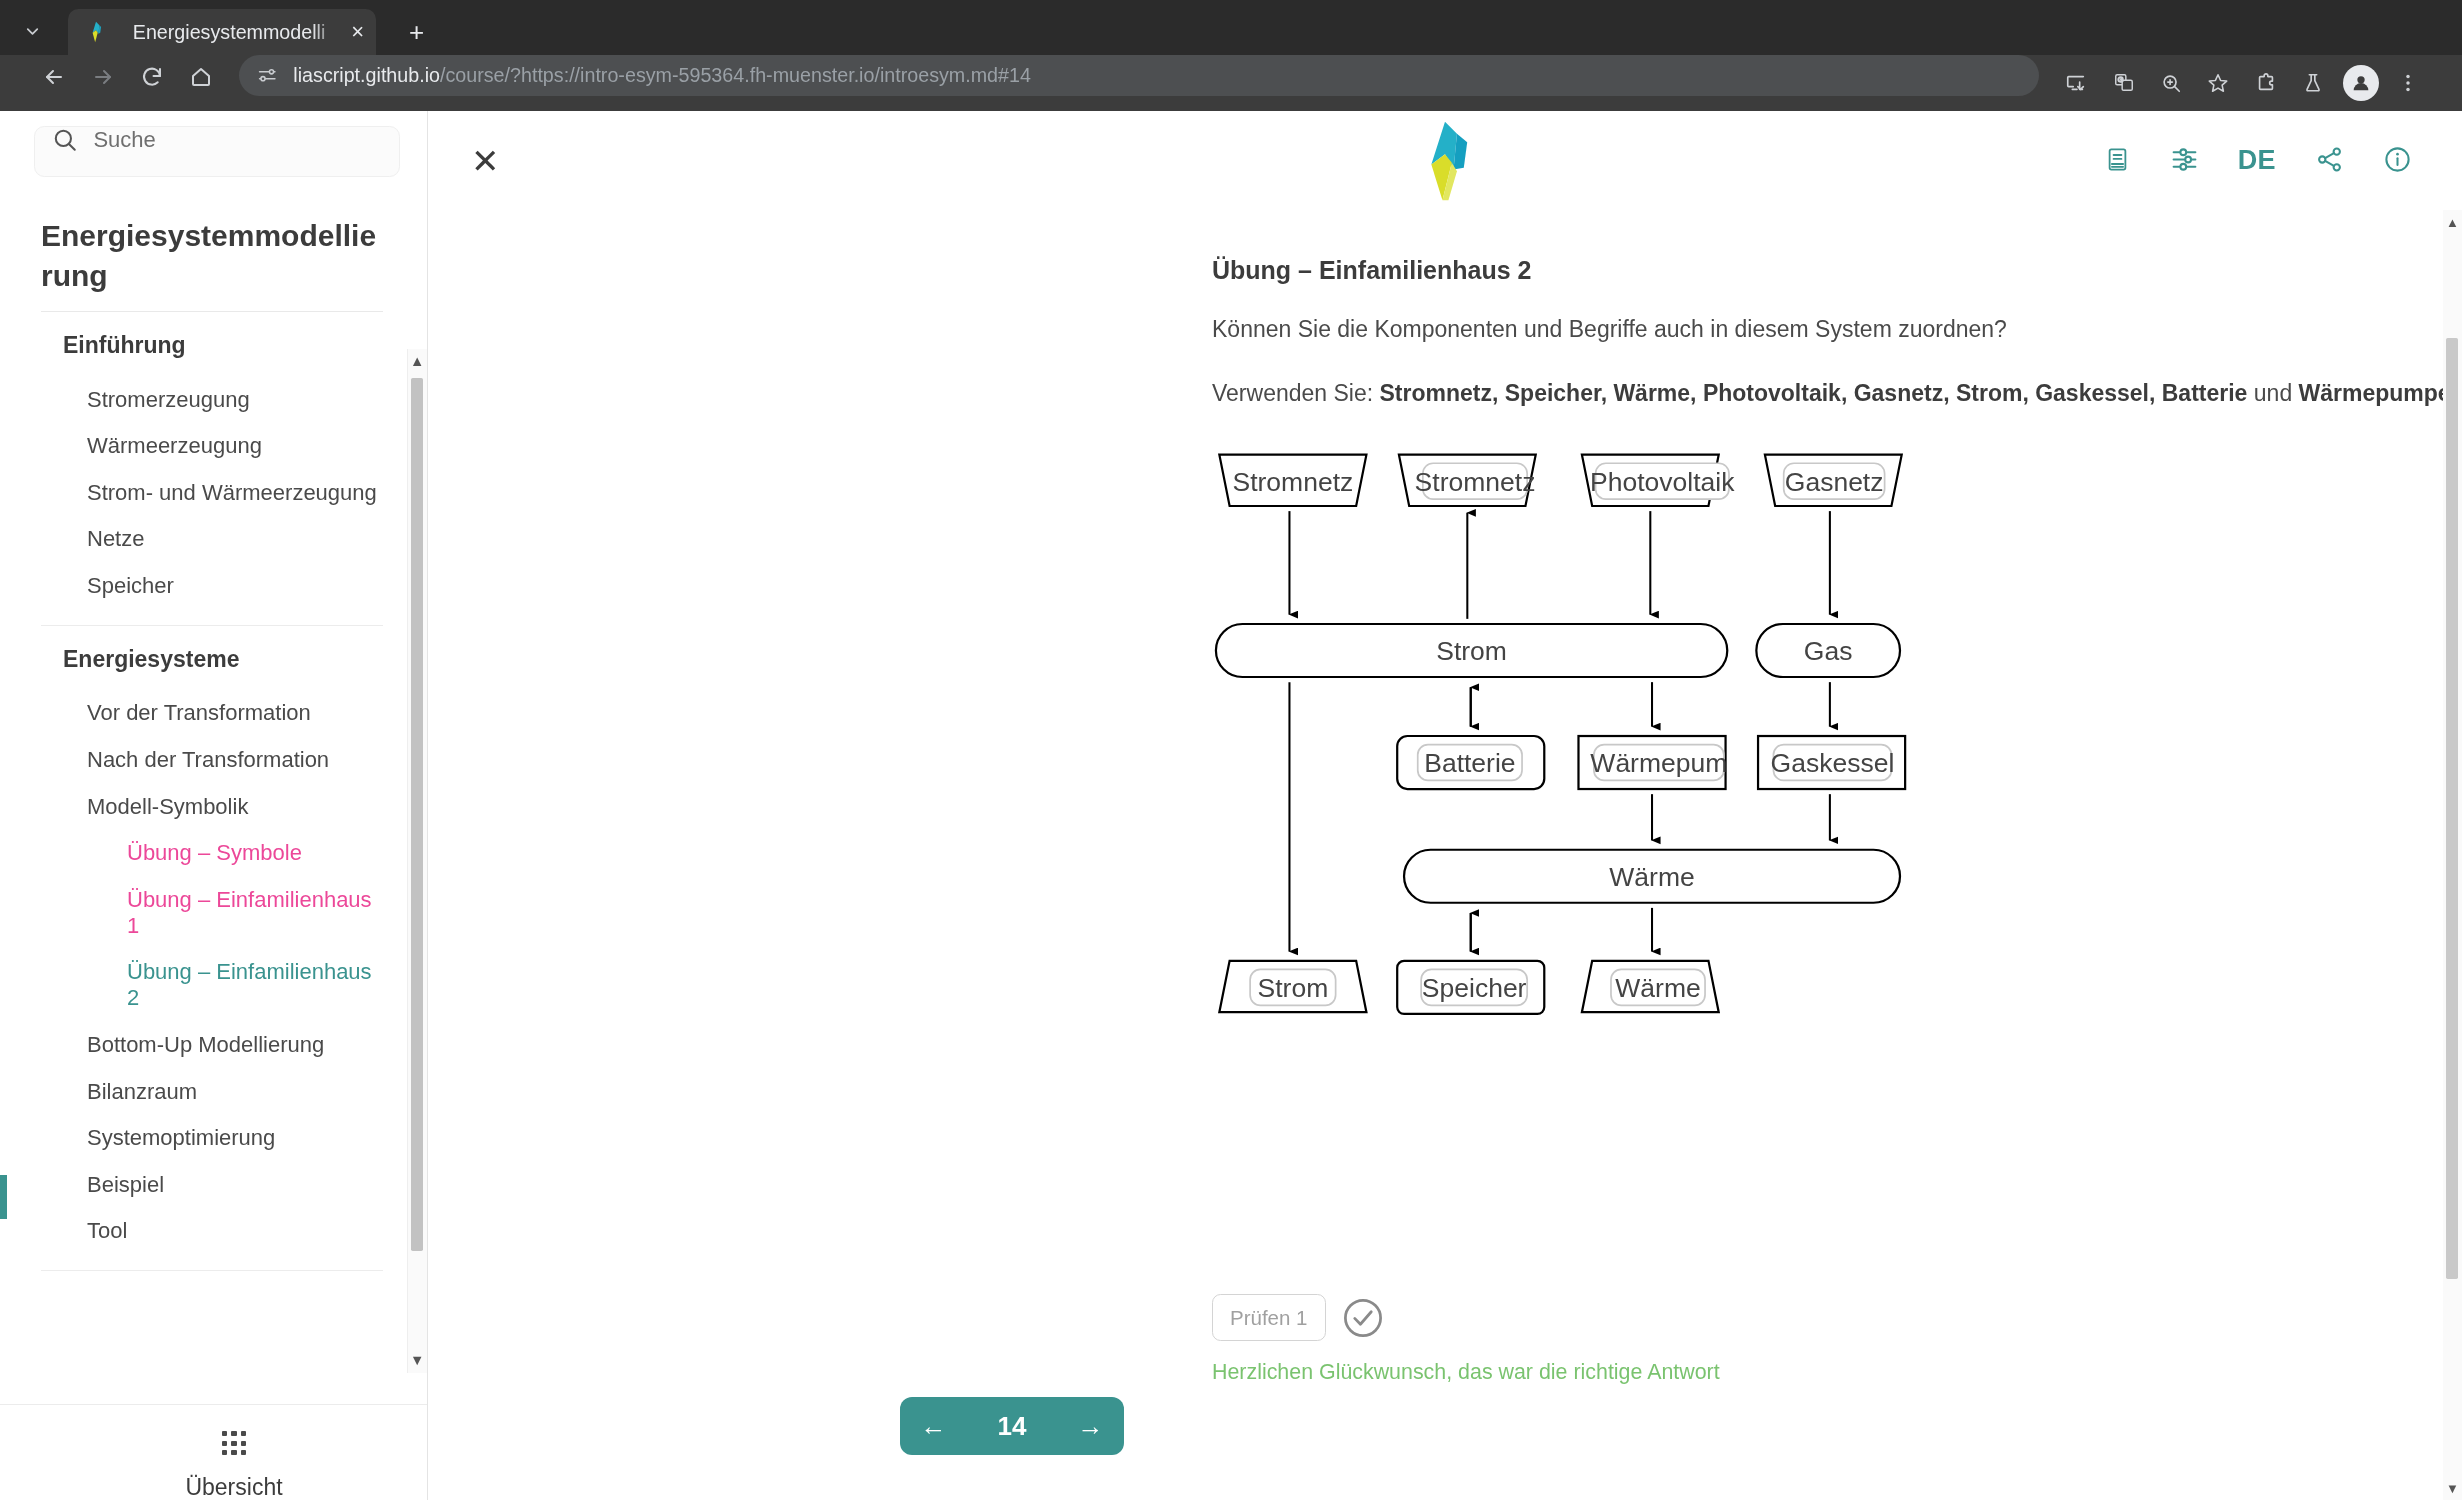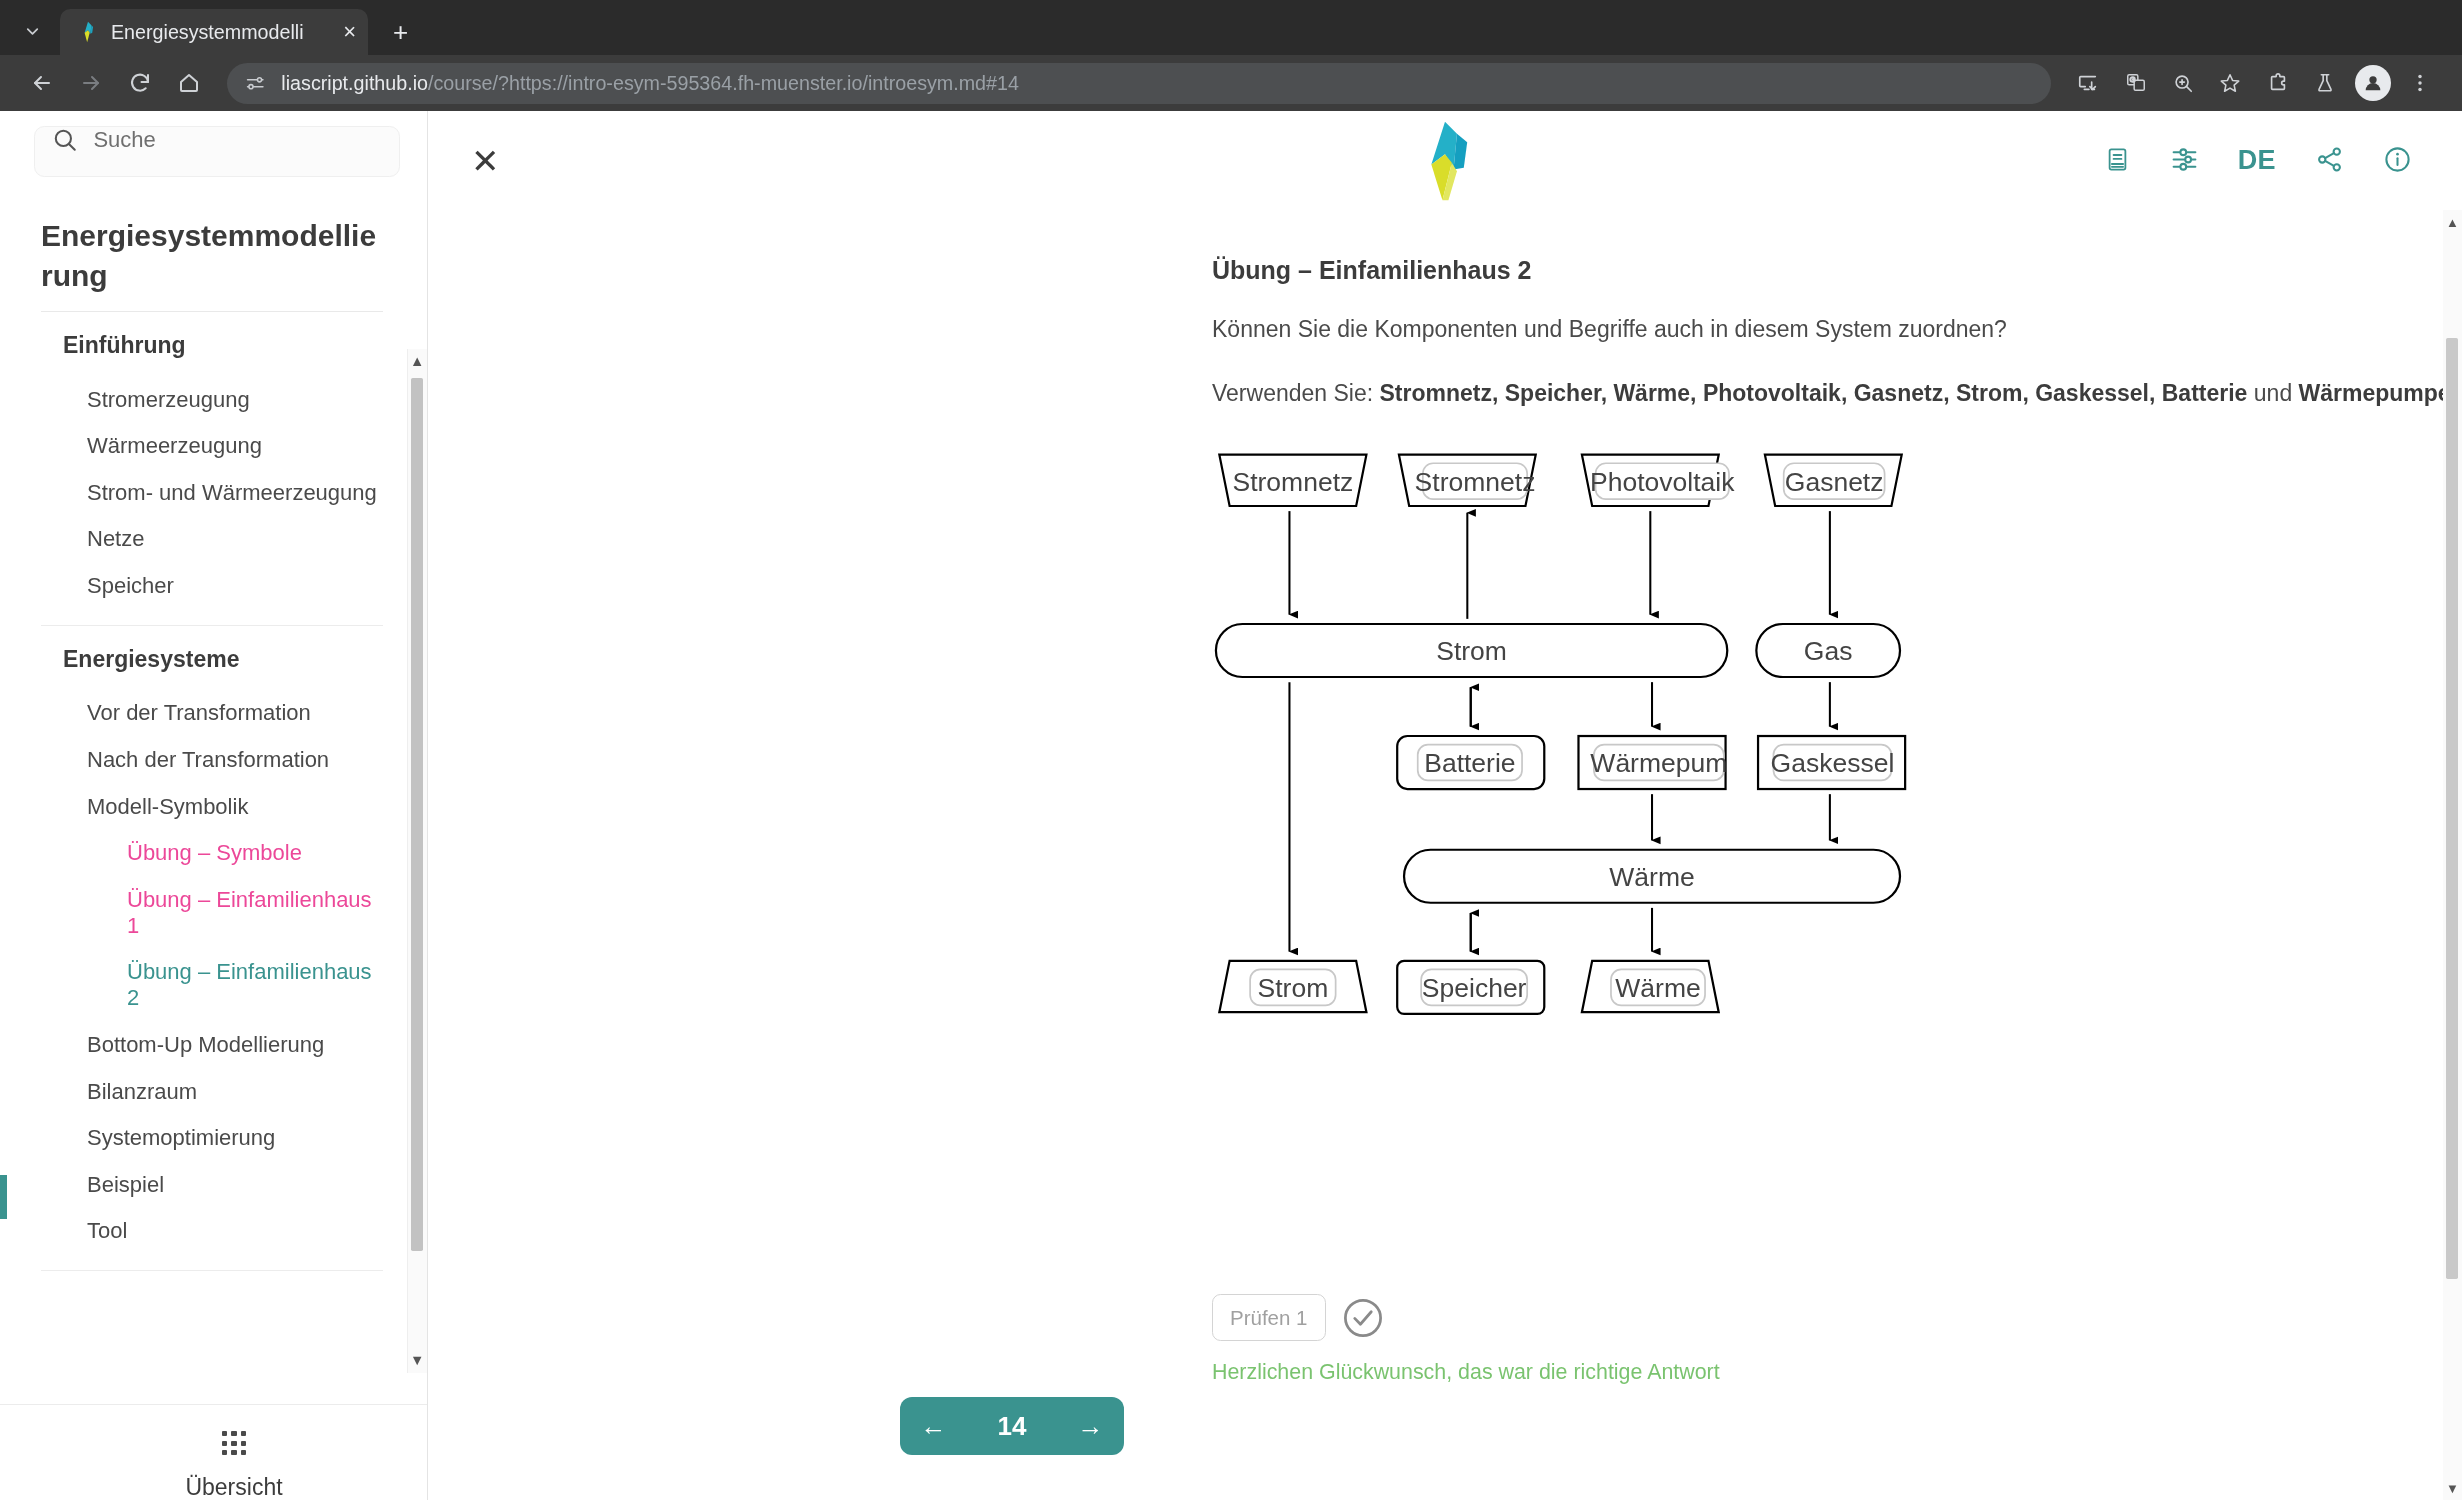--- a/index.html
+++ b/index.html
@@ -8,22 +8,23 @@
     font-family: "Liberation Sans", sans-serif;
     background: #ffffff;
     overflow: hidden;
   }
 
   
   .browser { width: 2462px; height: 1501px; display: flex; flex-direction: column; }
 
   .tabstrip {
     height: 55px; background: #2b2b2b;
-    display: flex; align-items: flex-end; padding-left: 8.6px; gap: 0;
+    display: flex; align-items: flex-end; padding-left: 8.6px; gap: 8px;
     flex: 0 0 55px;
+    text-align: center;
   }
   .tab-list-btn {
     width: 48px; height: 48px; display: flex; align-items: center; justify-content: center;
     color: #c9ccd0;
   }
   .tab {
     height: 46px; min-width: 308px; max-width: 325px;
     background: #3c3c3c; border-radius: 10.3px 10.3px 0 0;
     display: flex; align-items: center; gap: 12px; padding: 0 12px 0 17px;
     margin-left: 3.4px; position: relative;
@@ -34,22 +35,22 @@
     flex: 1 1 auto; -webkit-mask-image: linear-gradient(to right, #000 88%, transparent 100%);
             mask-image: linear-gradient(to right, #000 88%, transparent 100%);
   }
   .tab-close { color: #e8eaed; font-size: 22px; line-height: 1; flex: 0 0 auto; }
   .newtab {
     width: 48px; height: 46px; display: flex; align-items: center; justify-content: center;
     color: #e8eaed; font-size: 26px; margin-left: 8.6px;
   }
 
   .toolbar {
-    height: 56px; background: #3c3c3c; display: flex; align-items: center;
-    padding: 0 20px; gap: 5.1px; flex: 0 0 56px;
+    height: 56px; background: #3c3c3c; display: flex; 
+    padding: 0 32px; gap: 5.1px; flex: 0 0 56px;
   }
   .tb-icon {
     width: 44px; height: 44px; display: flex; align-items: center; justify-content: center;
     color: #cfd2d6; border-radius: 22px; flex: 0 0 auto;
   }
   .tb-icon.dim { color: #7a7d81; }
   .omnibox {
     flex: 1 1 auto; height: 41px; background: #4d4f51; border-radius: 20.5px;
     display: flex; align-items: center; padding: 0 13.7px; gap: 12px; margin: 0 10.3px;
     min-width: 0;

